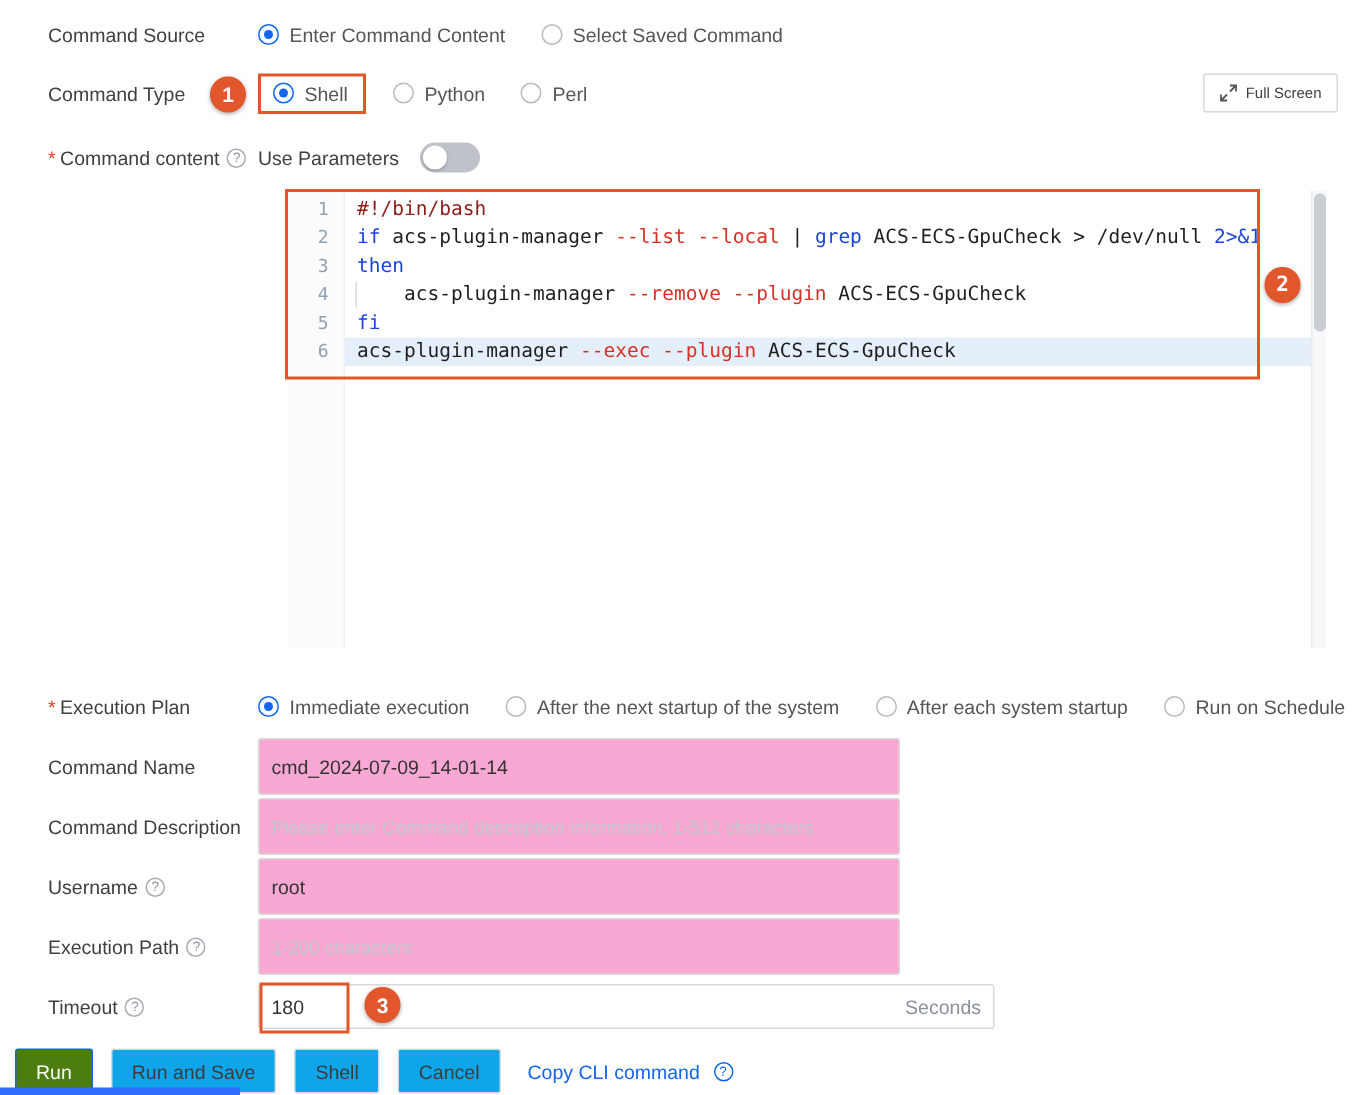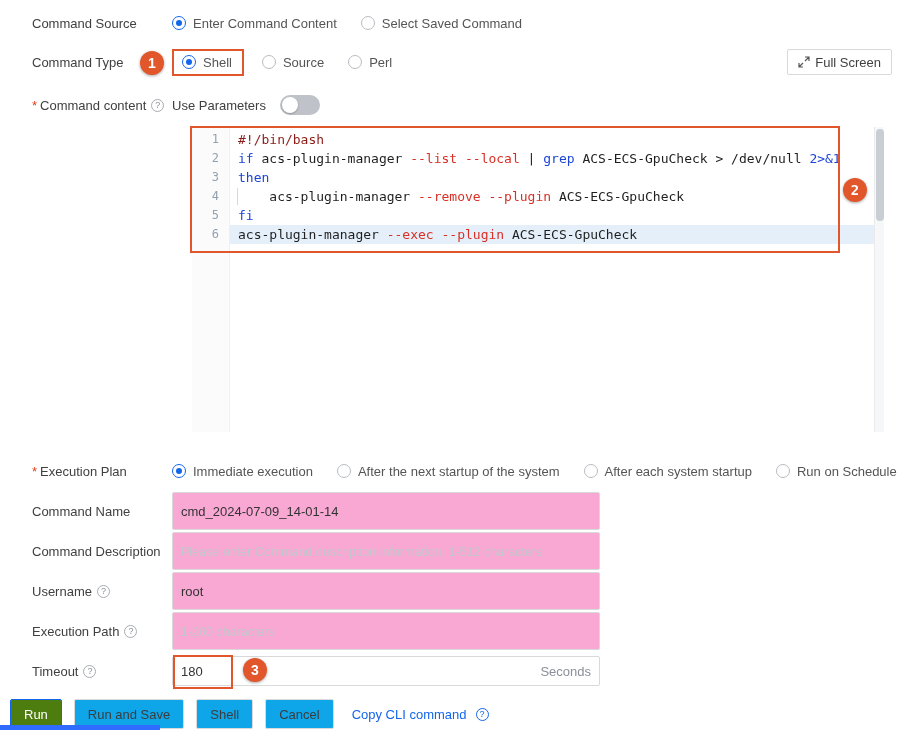--- a/index.html
+++ b/index.html
@@ -23,21 +23,21 @@
   .q { display:inline-flex; align-items:center; justify-content:center; width:13px; height:13px; border:1px solid #a8acb3; border-radius:50%; font-size:9px; color:#8c9099; margin-left:5px; flex-shrink:0; cursor:pointer; }
   .q::after { content:"?"; }
   .q.blue { border-color:#1366ec; color:#1366ec; }
 
   
   .badge { width:24px; height:24px; border-radius:50%; background:#e2562b; color:#fff; font-size:14px; font-weight:bold; display:flex; align-items:center; justify-content:center; box-shadow:0 1px 3px rgba(0,0,0,.35); position:absolute; z-index:5; }
   .shell-wrap { position:relative; display:inline-flex; align-items:center; border:2px solid #e2562b; padding:4px 10px 4px 8px; margin-right:18px; }
   .shell-wrap .badge { left:-34px; top:0; }
 
   
-  .fs-btn { position:absolute; top:49px; right:16px; height:26px; display:inline-flex; align-items:center; gap:5px; border:1px solid #d9d9d9; border-radius:2px; background:#fff; padding:0 10px; font-size:13px; color:#404040; cursor:pointer; }
+  .fs-btn { position:absolute; top:49px; right:16px; height:26px; display:inline-flex; align-items:center; gap:5px; border:1px solid #d9d9d9; border-radius:2px; background:#fff; padding:0 10px; font-size:10px; color:#404040; cursor:pointer; }
 
   
   .toggle { width:40px; height:20px; border-radius:10px; background:#bfc3c9; position:relative; margin-left:14px; cursor:pointer; flex-shrink:0; }
   .toggle .knob { position:absolute; top:2px; left:2px; width:16px; height:16px; border-radius:50%; background:#fff; box-shadow:0 1px 2px rgba(0,0,0,.25); }
 
   
   .editor { position:relative; margin:7px 0 0 192px; width:692px; height:305px; font-family:"DejaVu Sans Mono", monospace; font-size:13px; background:#fff; }
   .gutter-bg { position:absolute; left:0; top:0; width:38px; height:100%; background:#fbfbfc; border-right:1px solid #f0f0f0; }
   .lines { position:absolute; left:0; top:3px; right:10px; }
   .code-line { display:flex; height:19px; line-height:19px; }
@@ -50,21 +50,21 @@
   .tok-shebang { color:#8c1d18; }
   .indent-guide { position:absolute; left:45px; top:61px; width:1px; height:17px; background:#d8d8d8; }
   .ed-scroll { position:absolute; right:0; top:0; width:10px; height:100%; background:#f6f7f8; border-left:1px solid #ebebeb; }
   .ed-thumb { position:absolute; left:1px; top:2px; width:8px; height:92px; background:#c9ced4; border-radius:4px; cursor:pointer; }
   .ed-obox { position:absolute; left:-2px; top:-1px; width:650px; height:127px; border:2px solid #e2562b; pointer-events:none; z-index:4; }
   .ed-badge { left:651px; top:51px; }
 
   
   .tinput { width:428px; height:38px; border:1px solid #d9d9d9; border-radius:2px; padding:0 8px; font-size:13px; color:#333; font-family:inherit; background:#f9a8d4; }
   .tinput::placeholder { color:#c3c7cc; font-size:12.5px; }
-  .input-wrap { position:relative; width:428px; height:30px; border:1px solid #d9d9d9; border-radius:2px; display:flex; align-items:center; background:#fff;justify-content:center; }
+  .input-wrap { position:relative; width:491px; height:30px; border:1px solid #d9d9d9; border-radius:2px; display:flex; align-items:center; background:#fff;justify-content:center; }
   .input-wrap input { border:none; outline:none; flex:1; height:100%; padding:0 8px; font-size:13px; color:#333; font-family:inherit; min-width:0; background:transparent; }
   .suffix { padding-right:8px; color:#8a8f99; font-size:13px; }
   .to-obox { position:absolute; left:0; top:-2px; width:60px; height:34px; border:2px solid #e2562b; pointer-events:none; z-index:4; }
   .to-badge { left:70px; top:1px; }
 
   
   .r1 { margin-top:8px; height:30px; }
   .r2 { margin-top:8px; height:32px; }
   .r3 { margin-top:12px; height:30px; }
   .rplan { margin-top:24px; height:30px; }
@@ -98,21 +98,21 @@
     <div class="flabel">Command Type</div>
     <span class="shell-wrap">
       <span class="badge">1</span>
       <label class="radio">
         <span class="rb sel"></span>
         <span class="rlbl">Shell</span>
       </label>
     </span>
     <label class="radio mr24">
       <span class="rb"></span>
-      <span class="rlbl">Source</span>
+      <span class="rlbl">Python</span>
     </label>
     <label class="radio">
       <span class="rb"></span>
       <span class="rlbl">Perl</span>
     </label>
   </div>
 
   <button class="fs-btn">
     <svg width="12" height="12" viewBox="0 0 12 12">
         <path d="M7 1h4v4M11 1L7 5M5 11H1V7M1 11l4-4" stroke="#555" stroke-width="1.2" fill="none"></path>

